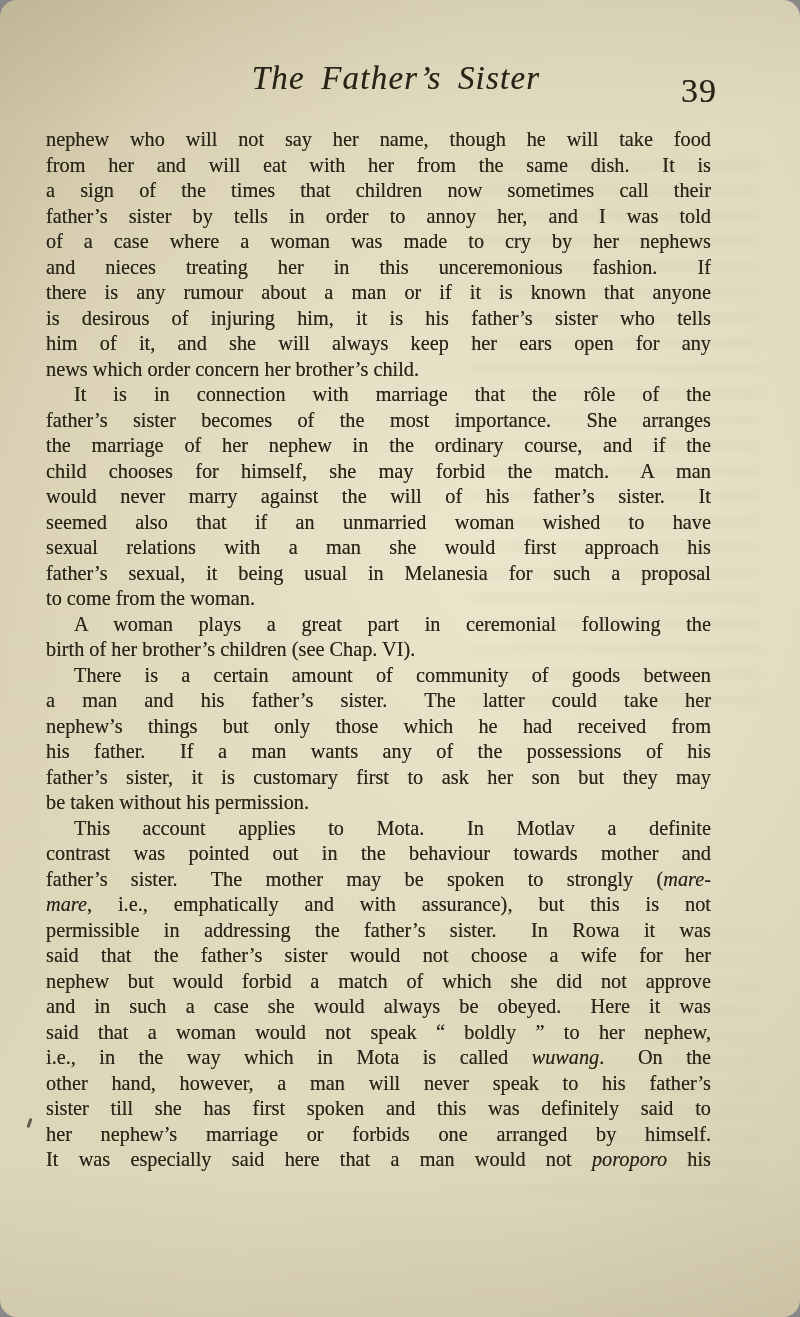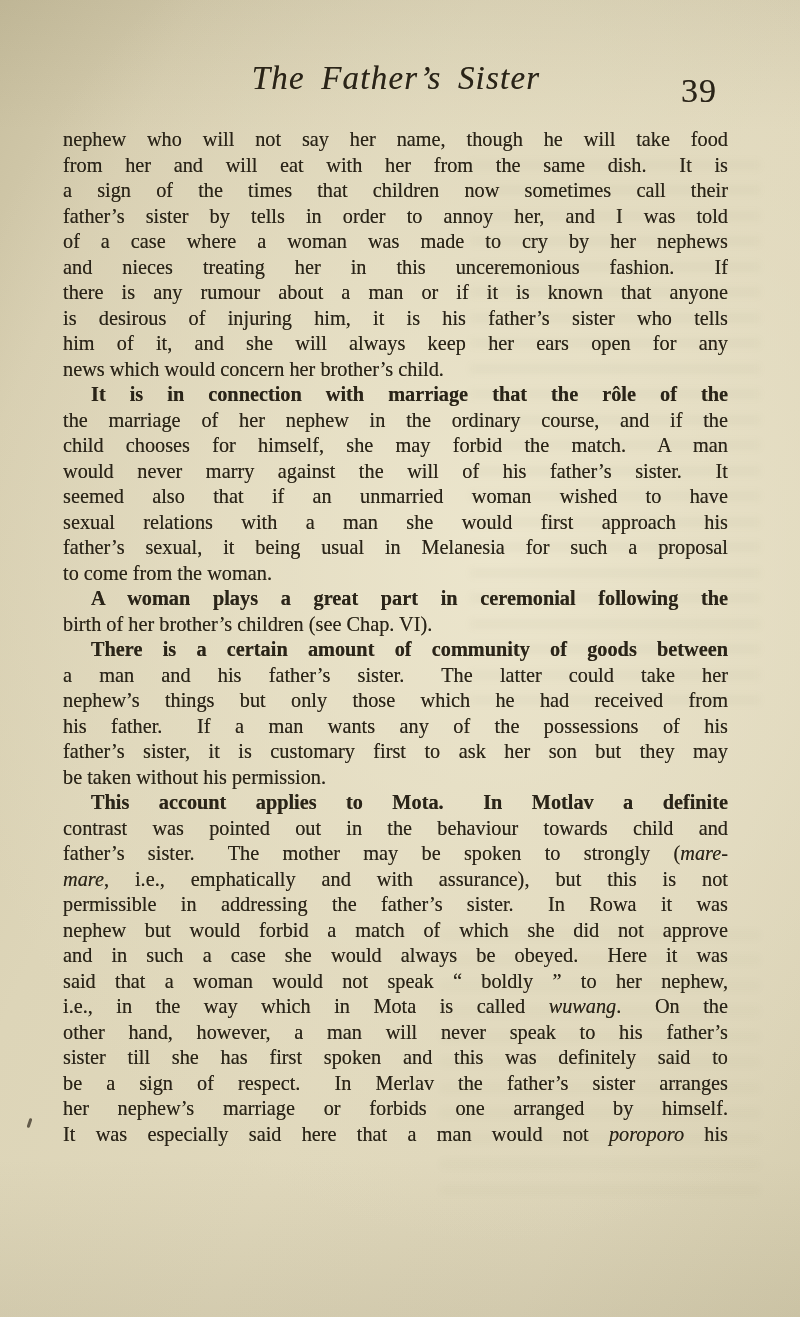--- a/index.html
+++ b/index.html
@@ -7,20 +7,21 @@
 
   .page {
     position: relative;
     width: 800px;
     height: 1317px;
     overflow: hidden;
     background:
       radial-gradient(ellipse 95% 70% at 62% 42%, rgba(238,232,208,0.85) 0%, rgba(230,223,197,0.45) 48%, rgba(0,0,0,0) 75%),
       linear-gradient(180deg, rgba(120,110,78,0.10) 0%, rgba(0,0,0,0) 10%, rgba(0,0,0,0) 88%, rgba(120,110,78,0.12) 100%),
       linear-gradient(115deg, #c7be9e 0%, #d6cdaf 14%, #ddd5b8 34%, var(--paper, #e0d8bc) 58%, #ded6ba 80%, #d6ceb0 100%);
+    border-radius: 17px;
   }
 
   
   .show-through {
     position: absolute;
     pointer-events: none;
     background: repeating-linear-gradient(
       180deg,
       rgba(128,130,92,0.085) 0px, rgba(128,130,92,0.085) 10px,
       rgba(0,0,0,0) 10px, rgba(0,0,0,0) 25.5px);
@@ -53,38 +54,38 @@
     top: 74px;
     font-size: 34px;
     line-height: 1;
     letter-spacing: 1px;
     color: var(--ink, #2a2418);
     text-shadow: 0 0 0.5px rgba(42,36,24,0.55);
   }
 
   .text-block {
     position: absolute;
-    left: 63px;
+    left: 46px;
     top: 127px;
     width: 665px;
     font-size: 20.3px;
     line-height: 25.5px;
     color: var(--ink, #2a2418);
     text-shadow: 0 0 0.45px rgba(42,36,24,0.6);
   }
 
   .line {
     text-align: justify;
     text-align-last: justify;
     height: 25.5px;
     overflow: hidden;
     white-space: normal;
   }
   .line.last { text-align-last: left; }
-  .line.indent { text-indent: 28px; font-weight: bold; }
+  .line.indent { text-indent: 28px; }
   .line i { font-style: italic; }
 
   .ink-speck {
     position: absolute;
     left: 28px;
     top: 1118px;
     width: 3px;
     height: 10px;
     border-radius: 2px;
     background: rgba(58,50,38,0.75);
@@ -108,24 +109,25 @@
       <div class="para">
         <div class="line">nephew who will not say her name, though he will take food</div>
         <div class="line">from her and will eat with her from the same dish.  It is</div>
         <div class="line">a sign of the times that children now sometimes call their</div>
         <div class="line">father’s sister by tells in order to annoy her, and I was told</div>
         <div class="line">of a case where a woman was made to cry by her nephews</div>
         <div class="line">and nieces treating her in this unceremonious fashion.  If</div>
         <div class="line">there is any rumour about a man or if it is known that anyone</div>
         <div class="line">is desirous of injuring him, it is his father’s sister who tells</div>
         <div class="line">him of it, and she will always keep her ears open for any</div>
-        <div class="line last">news which would concern her brother’s child.</div>
+        <div class="line last">news which order concern her brother’s child.</div>
       </div>
       <div class="para">
         <div class="line indent">It is in connection with marriage that the rôle of the</div>
+        <div class="line">father’s sister becomes of the most importance.  She arranges</div>
         <div class="line">the marriage of her nephew in the ordinary course, and if the</div>
         <div class="line">child chooses for himself, she may forbid the match.  A man</div>
         <div class="line">would never marry against the will of his father’s sister.  It</div>
         <div class="line">seemed also that if an unmarried woman wished to have</div>
         <div class="line">sexual relations with a man she would first approach his</div>
         <div class="line">father’s sexual, it being usual in Melanesia for such a proposal</div>
         <div class="line last">to come from the woman.</div>
       </div>
       <div class="para">
         <div class="line indent">A woman plays a great part in ceremonial following the</div>
@@ -134,31 +136,31 @@
       <div class="para">
         <div class="line indent">There is a certain amount of community of goods between</div>
         <div class="line">a man and his father’s sister.  The latter could take her</div>
         <div class="line">nephew’s things but only those which he had received from</div>
         <div class="line">his father.  If a man wants any of the possessions of his</div>
         <div class="line">father’s sister, it is customary first to ask her son but they may</div>
         <div class="line last">be taken without his permission.</div>
       </div>
       <div class="para">
         <div class="line indent">This account applies to Mota.  In Motlav a definite</div>
-        <div class="line">contrast was pointed out in the behaviour towards child and</div>
+        <div class="line">contrast was pointed out in the behaviour towards mother and</div>
         <div class="line">father’s sister.  The mother may be spoken to strongly (<i>mare-</i></div>
         <div class="line"><i>mare</i>, i.e., emphatically and with assurance), but this is not</div>
         <div class="line">permissible in addressing the father’s sister.  In Rowa it was</div>
+        <div class="line">said that the father’s sister would not choose a wife for her</div>
         <div class="line">nephew but would forbid a match of which she did not approve</div>
         <div class="line">and in such a case she would always be obeyed.  Here it was</div>
         <div class="line">said that a woman would not speak “ boldly ” to her nephew,</div>
         <div class="line">i.e., in the way which in Mota is called <i>wuwang</i>.  On the</div>
         <div class="line">other hand, however, a man will never speak to his father’s</div>
         <div class="line">sister till she has first spoken and this was definitely said to</div>
-        <div class="line">be a sign of respect.  In Merlav the father’s sister arranges</div>
         <div class="line">her nephew’s marriage or forbids one arranged by himself.</div>
         <div class="line">It was especially said here that a man would not <i>poroporo</i> his</div>
       </div>
     </div>
 
   <div class="ink-speck"></div>
 
 </div>
 
 </body></html>

